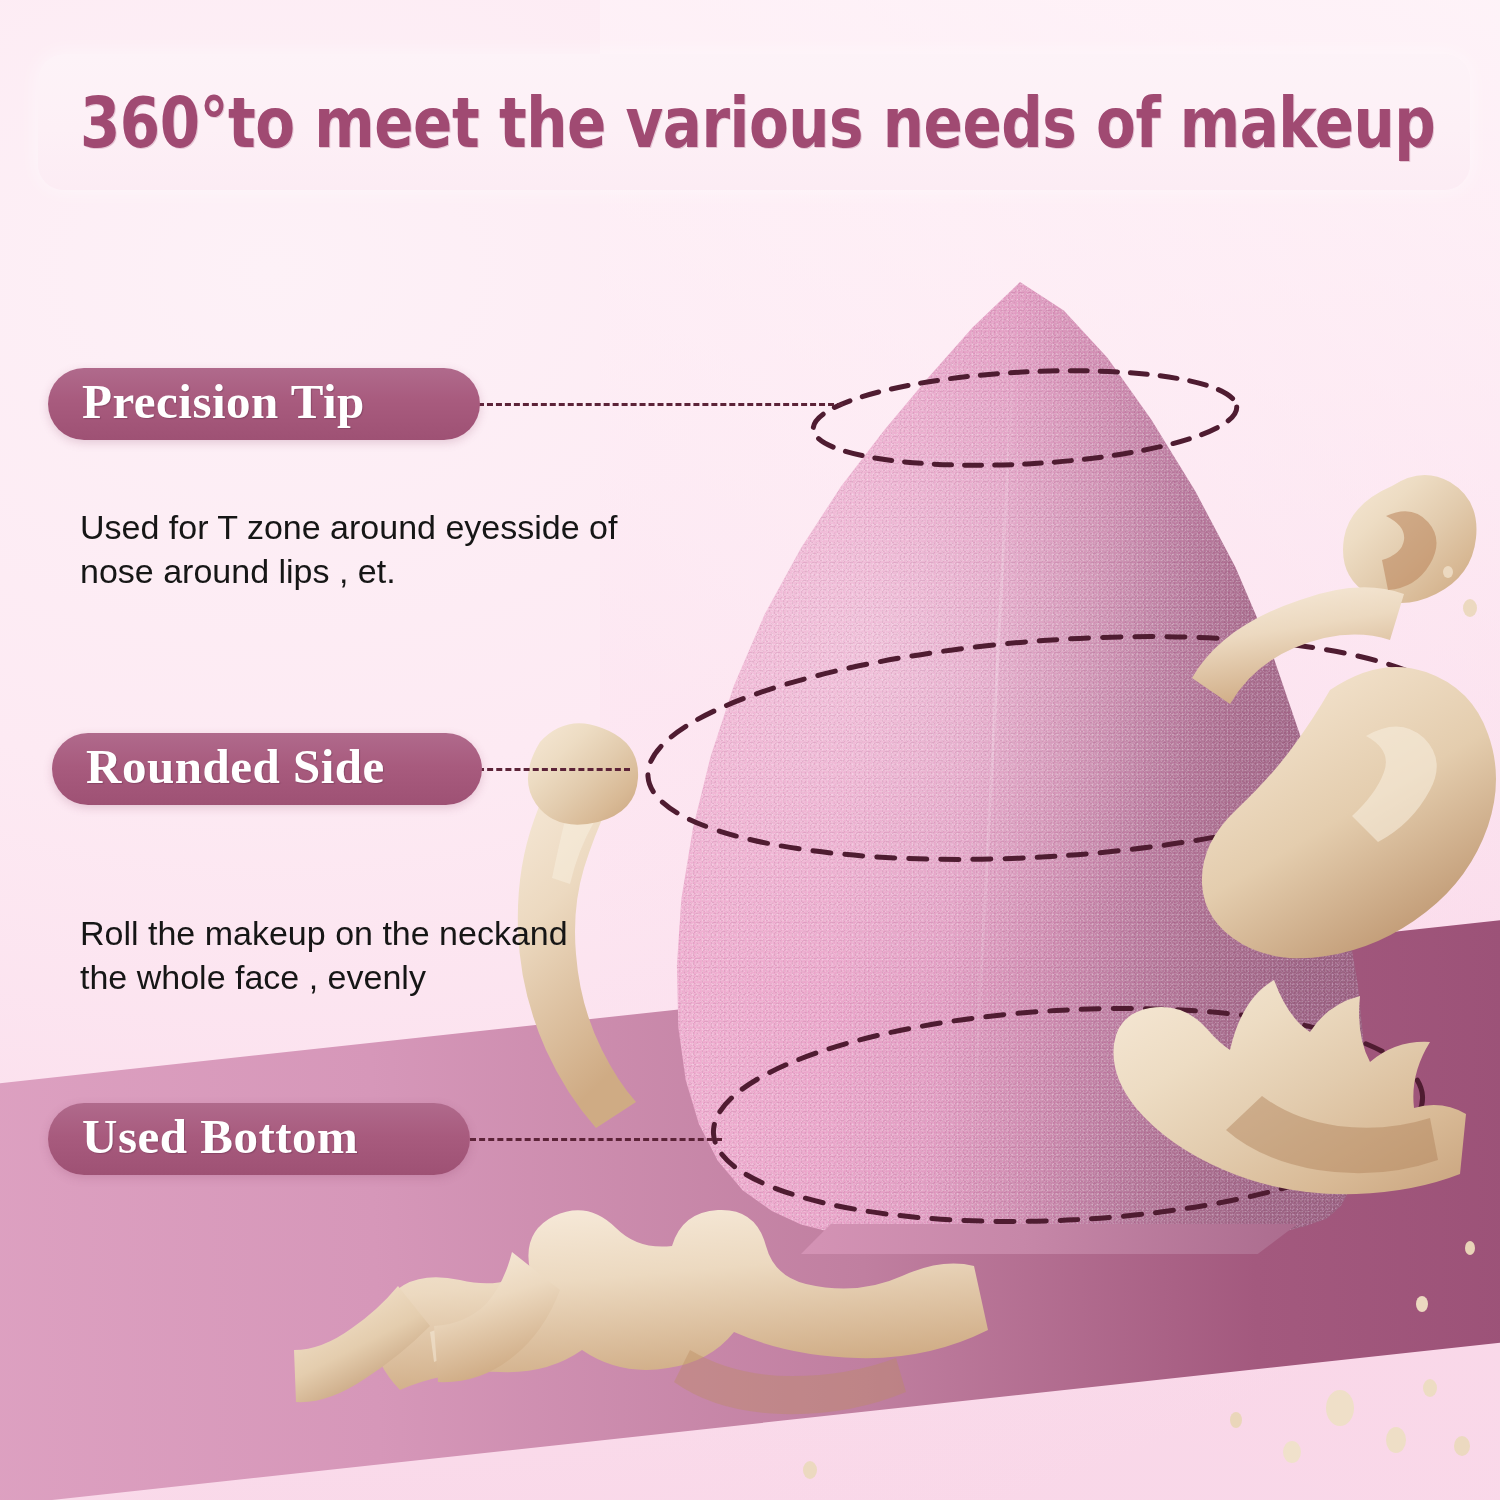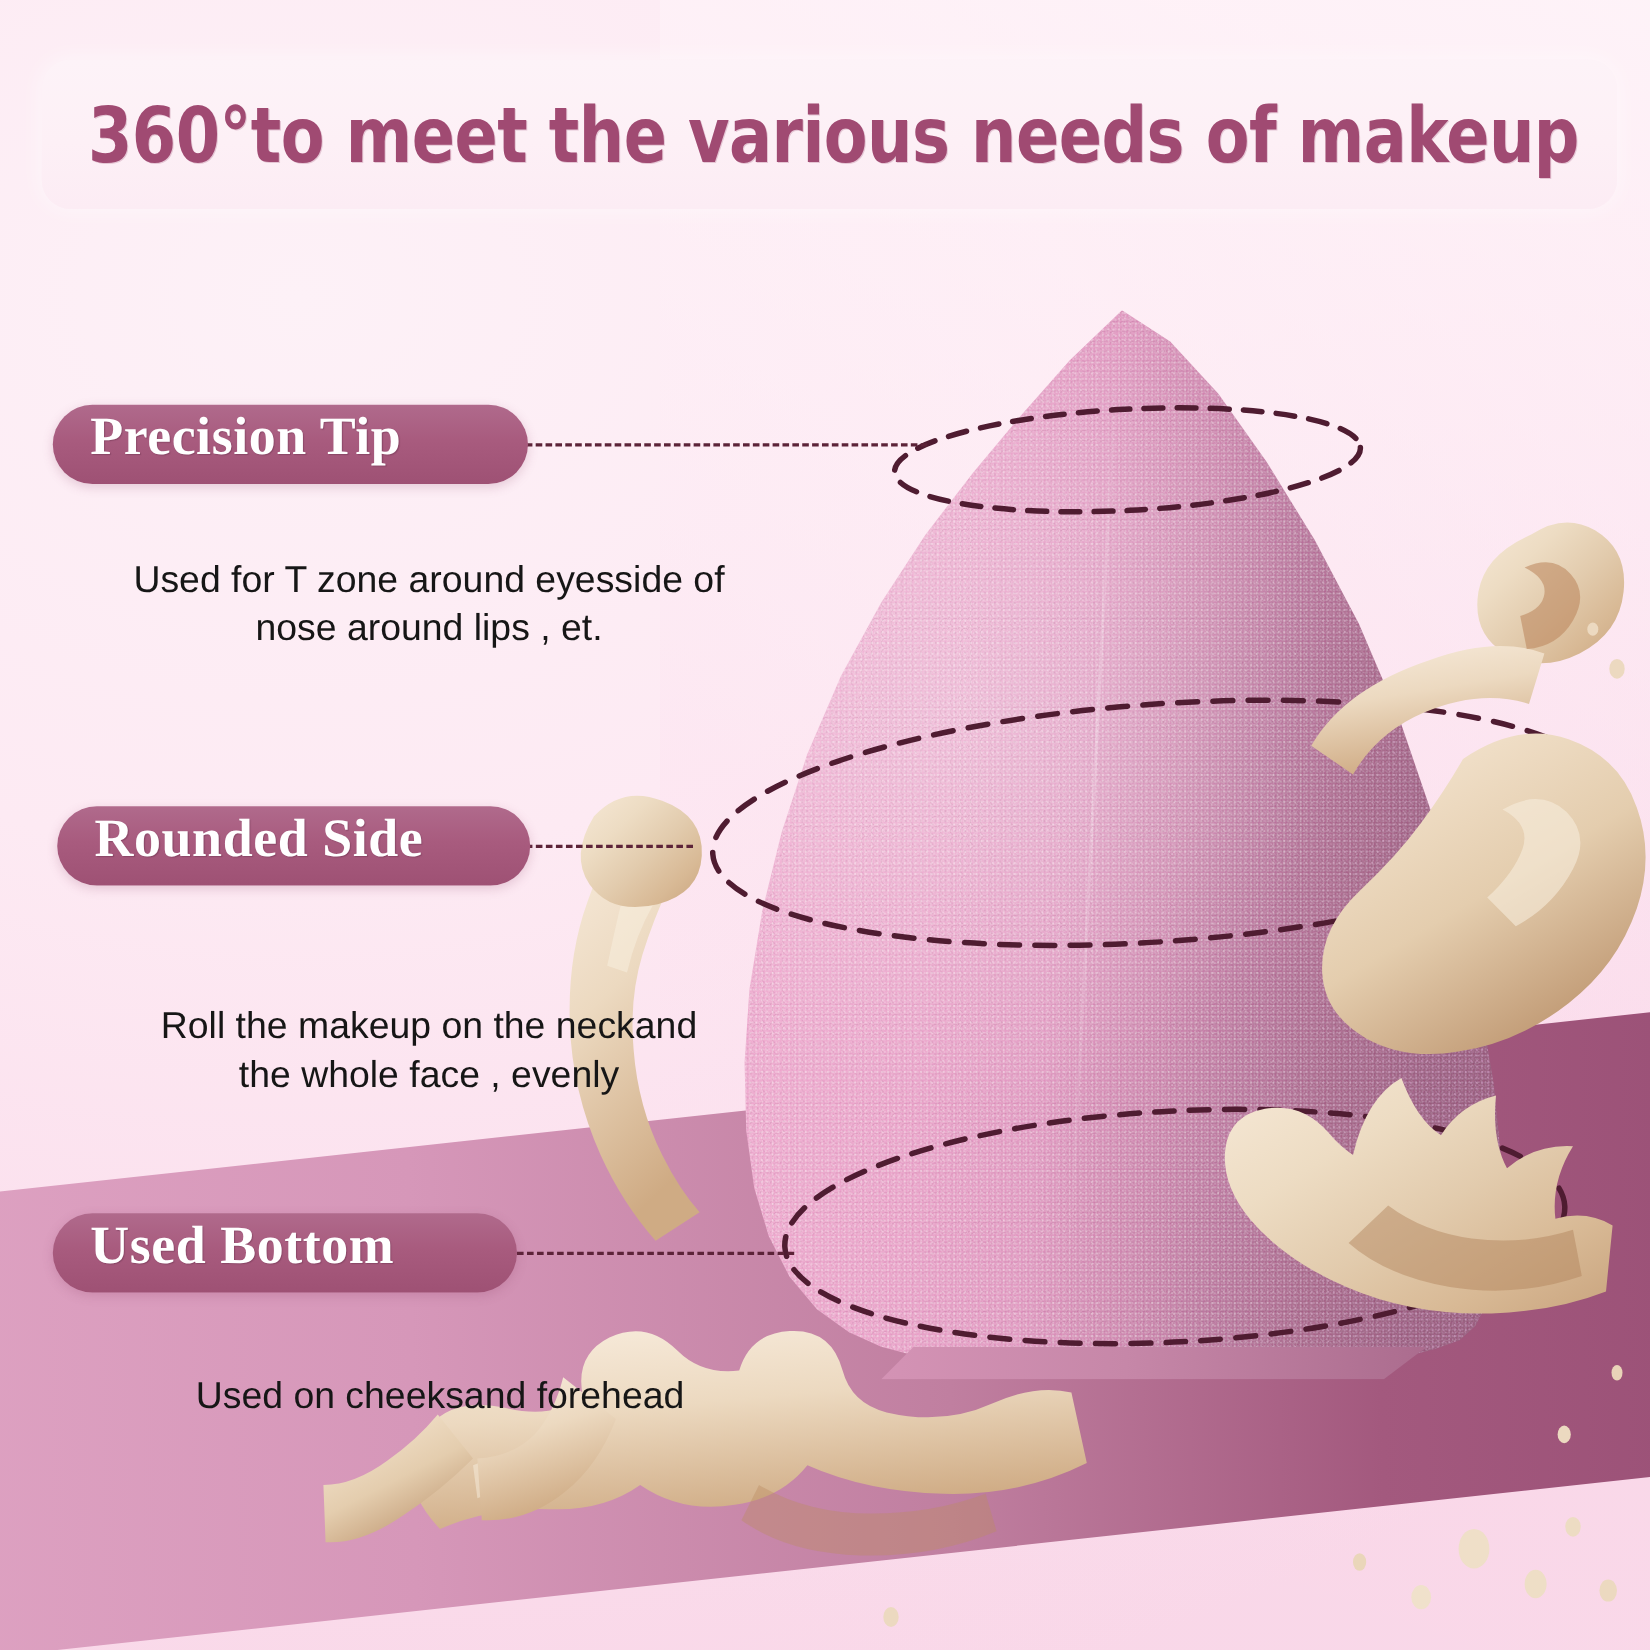--- a/index.html
+++ b/index.html
@@ -178,21 +178,21 @@
   .conn-side   { left: 478px; top: 768px;  width: 152px; }
   .conn-bottom { left: 470px; top: 1138px; width: 252px; }
 
   
   .pill {
     position: absolute;
     height: 72px;
     border-radius: 36px;
     background: linear-gradient(180deg, #b06a8c 0%, #a85b7e 45%, #9e5174 100%);
     display: flex;
-    align-items: flex-start;
+    align-items: center;
     padding: 0 30px 6px 34px;
     box-sizing: border-box;
     box-shadow: 0 3px 10px rgba(140,70,105,.22);
   }
   .pill span {
     font-family: "Liberation Serif", "DejaVu Serif", serif;
     font-weight: bold;
     font-size: 49px;
     color: #ffffff;
     letter-spacing: 0.5px;
@@ -203,21 +203,20 @@
   .pill-side   { left: 52px; top: 733px;  width: 430px; }
   .pill-bottom { left: 48px; top: 1103px; width: 422px; }
 
   .desc {
     position: absolute;
     font-family: "Liberation Sans", sans-serif;
     font-size: 34px;
     line-height: 1.28;
     color: #161616;
     white-space: pre-line;
-    text-align: center;
   }
   .desc-tip    { left: 80px; top: 506px;  width: 620px; }
   .desc-side   { left: 80px; top: 912px;  width: 620px; }
   .desc-bottom { left: 80px; top: 1248px; width: 640px; }
 
   
   .splash-svg {
     position: absolute;
     left: 0; top: 0;
     width: 1500px; height: 1500px;
@@ -331,15 +330,14 @@
 
   <div class="pill pill-side">
     <span>Rounded Side</span>
   </div>
   <div class="desc desc-side">Roll the makeup on the neckand
 the whole face , evenly</div>
 
   <div class="pill pill-bottom">
     <span>Used Bottom</span>
   </div>
-  <div class="desc desc-bottom">Used on cheeksand forehead</div>
 
 </div>
 
 </body></html>

